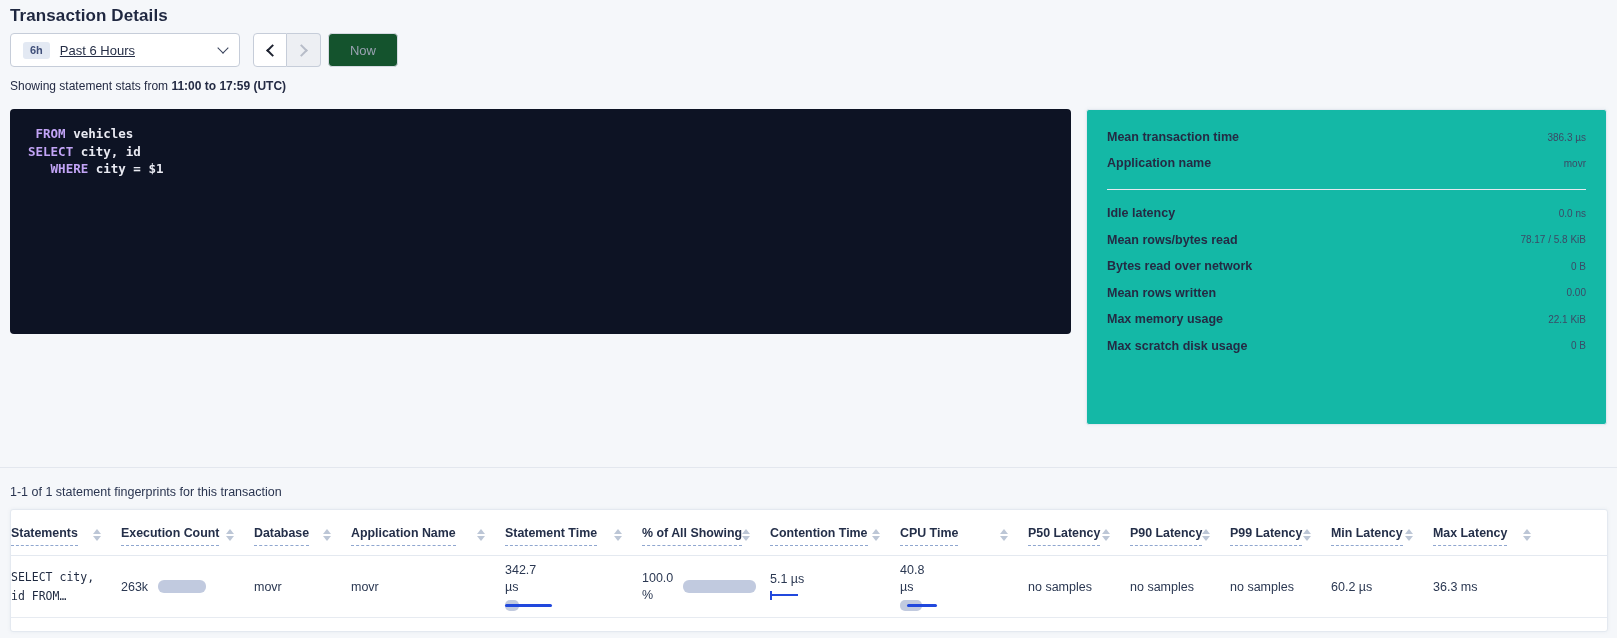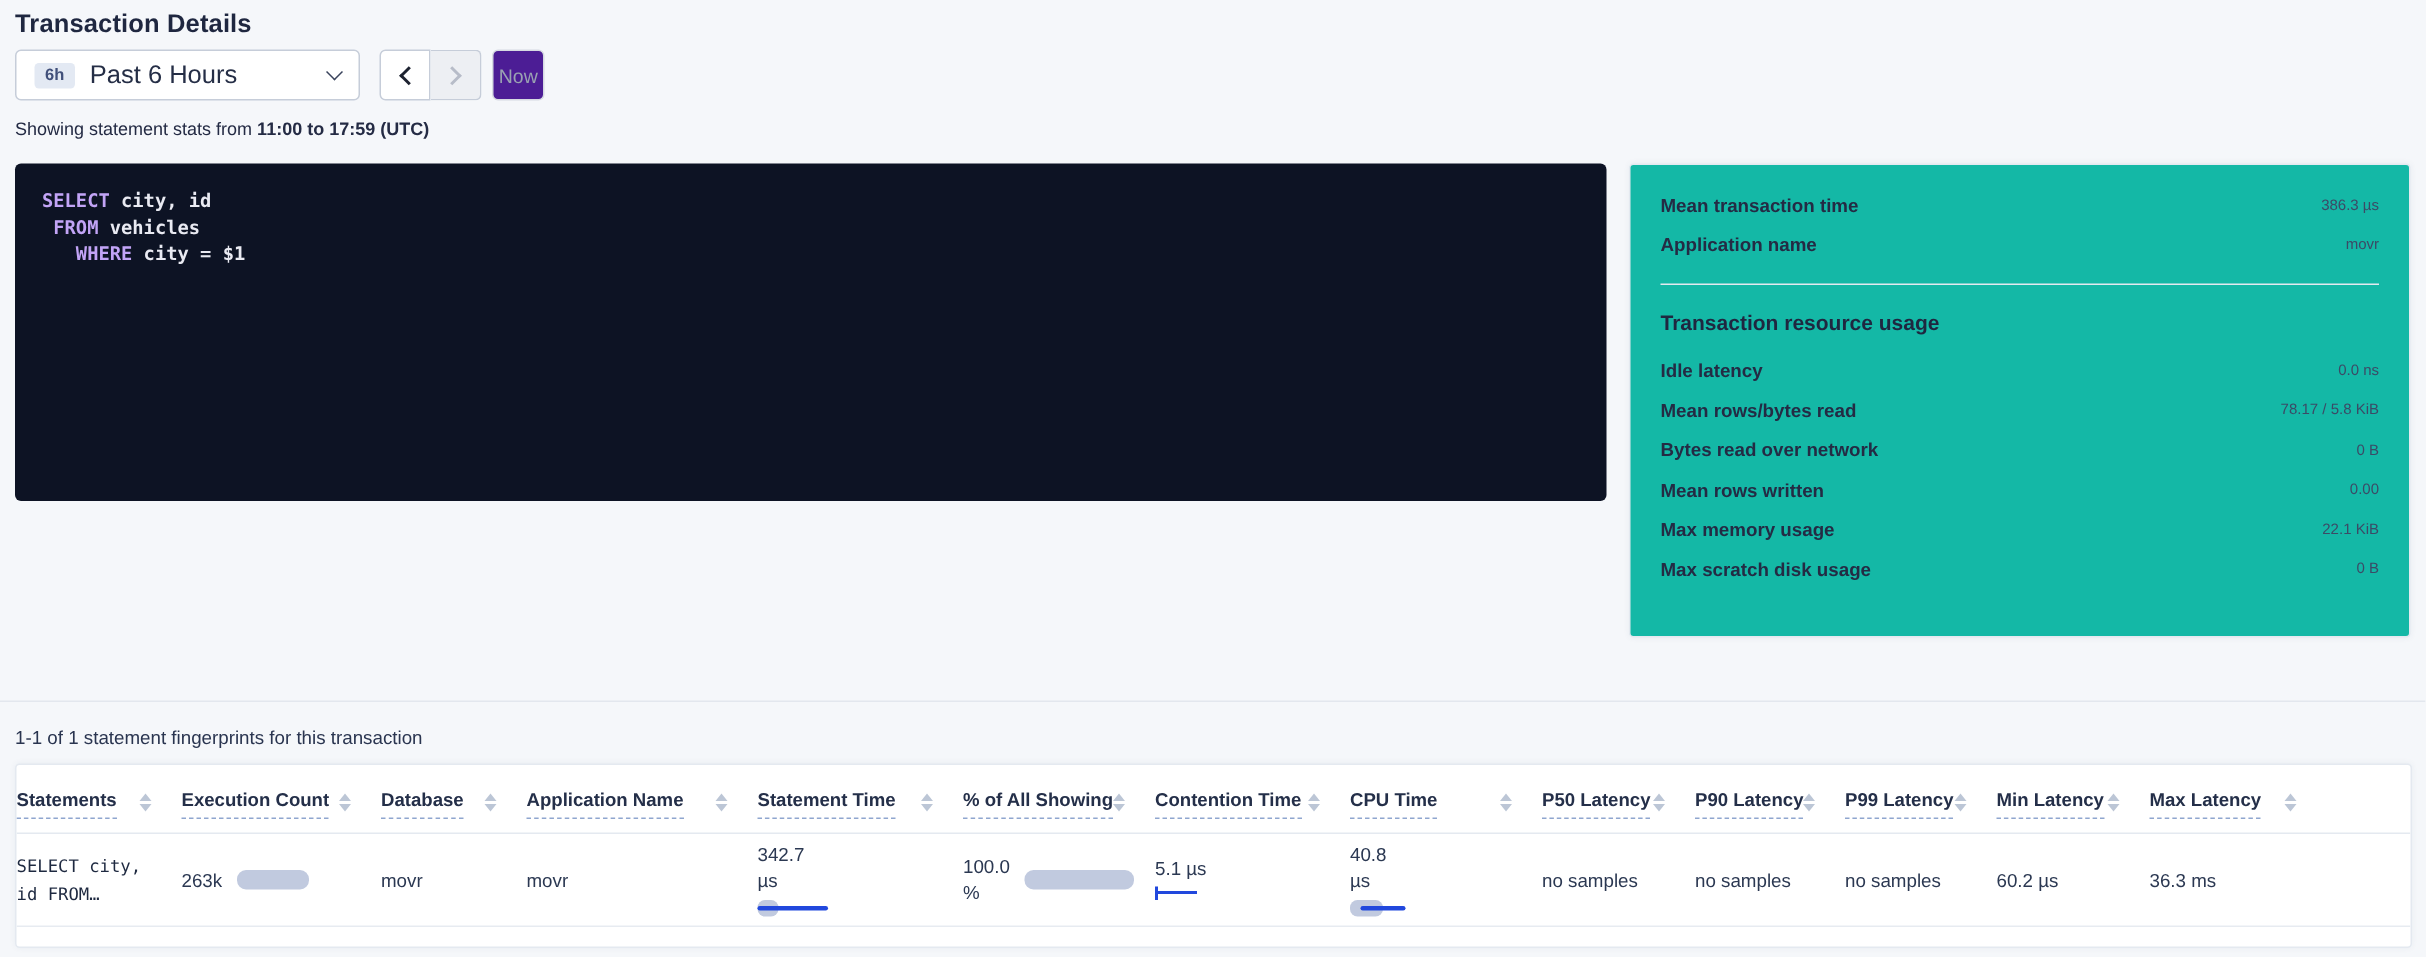--- a/index.html
+++ b/index.html
@@ -20,43 +20,43 @@
   .picker-row { position:absolute; left:10px; top:33px; height:34px; }
   .interval-dropdown {
     position:absolute; left:0; top:0; width:230px; height:34px;
     background:#fff; border:1px solid #c6cdd9; border-radius:4px;
     display:flex; align-items:center; padding:0 12px; cursor:pointer;
   }
   .interval-badge {
     background:#e3e9f3; color:#41507a; font-size:11px; font-weight:700;
     border-radius:3px; padding:3px 7px; margin-right:10px; line-height:1;
   }
-  .interval-label { font-size:17px; color:#252e46; flex:1; }
+  .interval-label { font-size:13px; color:#252e46; flex:1;text-decoration:underline; }
   .chev-down {
     width:8px; height:8px; border-right:1.8px solid #39435c; border-bottom:1.8px solid #39435c;
     transform:rotate(45deg); margin-top:-4px;
   }
   .arrow-group { position:absolute; left:243px; top:0; display:flex; }
   .arrow-btn {
     width:34px; height:34px; background:#fff; border:1px solid #c6cdd9;
     display:flex; align-items:center; justify-content:center; cursor:pointer;
   }
   .arrow-btn.prev { border-radius:4px 0 0 4px; }
   .arrow-btn.next { border-radius:0 4px 4px 0; border-left:none; background:#edeff3; cursor:default; }
   .chev-left {
     width:9px; height:9px; border-left:2.4px solid #1d2230; border-bottom:2.4px solid #1d2230;
     transform:rotate(45deg); margin-left:4px;
   }
   .chev-right {
     width:9px; height:9px; border-right:2.4px solid #b7bcc8; border-top:2.4px solid #b7bcc8;
     transform:rotate(45deg); margin-right:4px;
   }
   .now-btn {
-    position:absolute; left:318px; top:0; width:35px; height:34px;
-    background:#4c1d95; border:1px solid #d6dae2; border-radius:4px;
+    position:absolute; left:318px; top:0; width:70px; height:34px;
+    background:#14532d; border:1px solid #d6dae2; border-radius:4px;
     font-size:13px; color:#9aa2b2; display:flex; align-items:center; justify-content:center;
     cursor:default; font-family:inherit;
   }
   .stats-line { position:absolute; left:10px; top:79px; font-size:12px; color:#242b44; }
   .stats-line b { font-weight:700; }
 
   
   .sql-card {
     position:absolute; left:10px; top:109px; width:1061px; height:225px;
     background:#0d1324; border-radius:4px; padding:16px 18px;
@@ -142,36 +142,35 @@
       <div class="arrow-btn next">
         <span class="chev-right"></span>
       </div>
     </div>
     <button class="now-btn">Now</button>
   </div>
 
   <div class="stats-line"><span>Showing statement stats from </span><b>11:00 to 17:59 (UTC)</b></div>
 
   <div class="sql-card">
+    <div class="code-line"><span> </span><span class="kw">FROM</span><span> vehicles</span></div>
     <div class="code-line"><span></span><span class="kw">SELECT</span><span> city, id</span></div>
-    <div class="code-line"><span> </span><span class="kw">FROM</span><span> vehicles</span></div>
     <div class="code-line"><span>   </span><span class="kw">WHERE</span><span> city = $1</span></div>
   </div>
 
   <div class="summary-card">
     <div class="kv-row">
       <span class="kv-label">Mean transaction time</span>
       <span class="kv-value">386.3 µs</span>
     </div>
     <div class="kv-row">
       <span class="kv-label">Application name</span>
       <span class="kv-value">movr</span>
     </div>
     <hr class="summary-divider">
-    <div class="section-heading">Transaction resource usage</div>
     <div class="usage-rows">
       <div class="kv-row">
         <span class="kv-label">Idle latency</span>
         <span class="kv-value">0.0 ns</span>
       </div>
       <div class="kv-row">
         <span class="kv-label">Mean rows/bytes read</span>
         <span class="kv-value">78.17 / 5.8 KiB</span>
       </div>
       <div class="kv-row">

